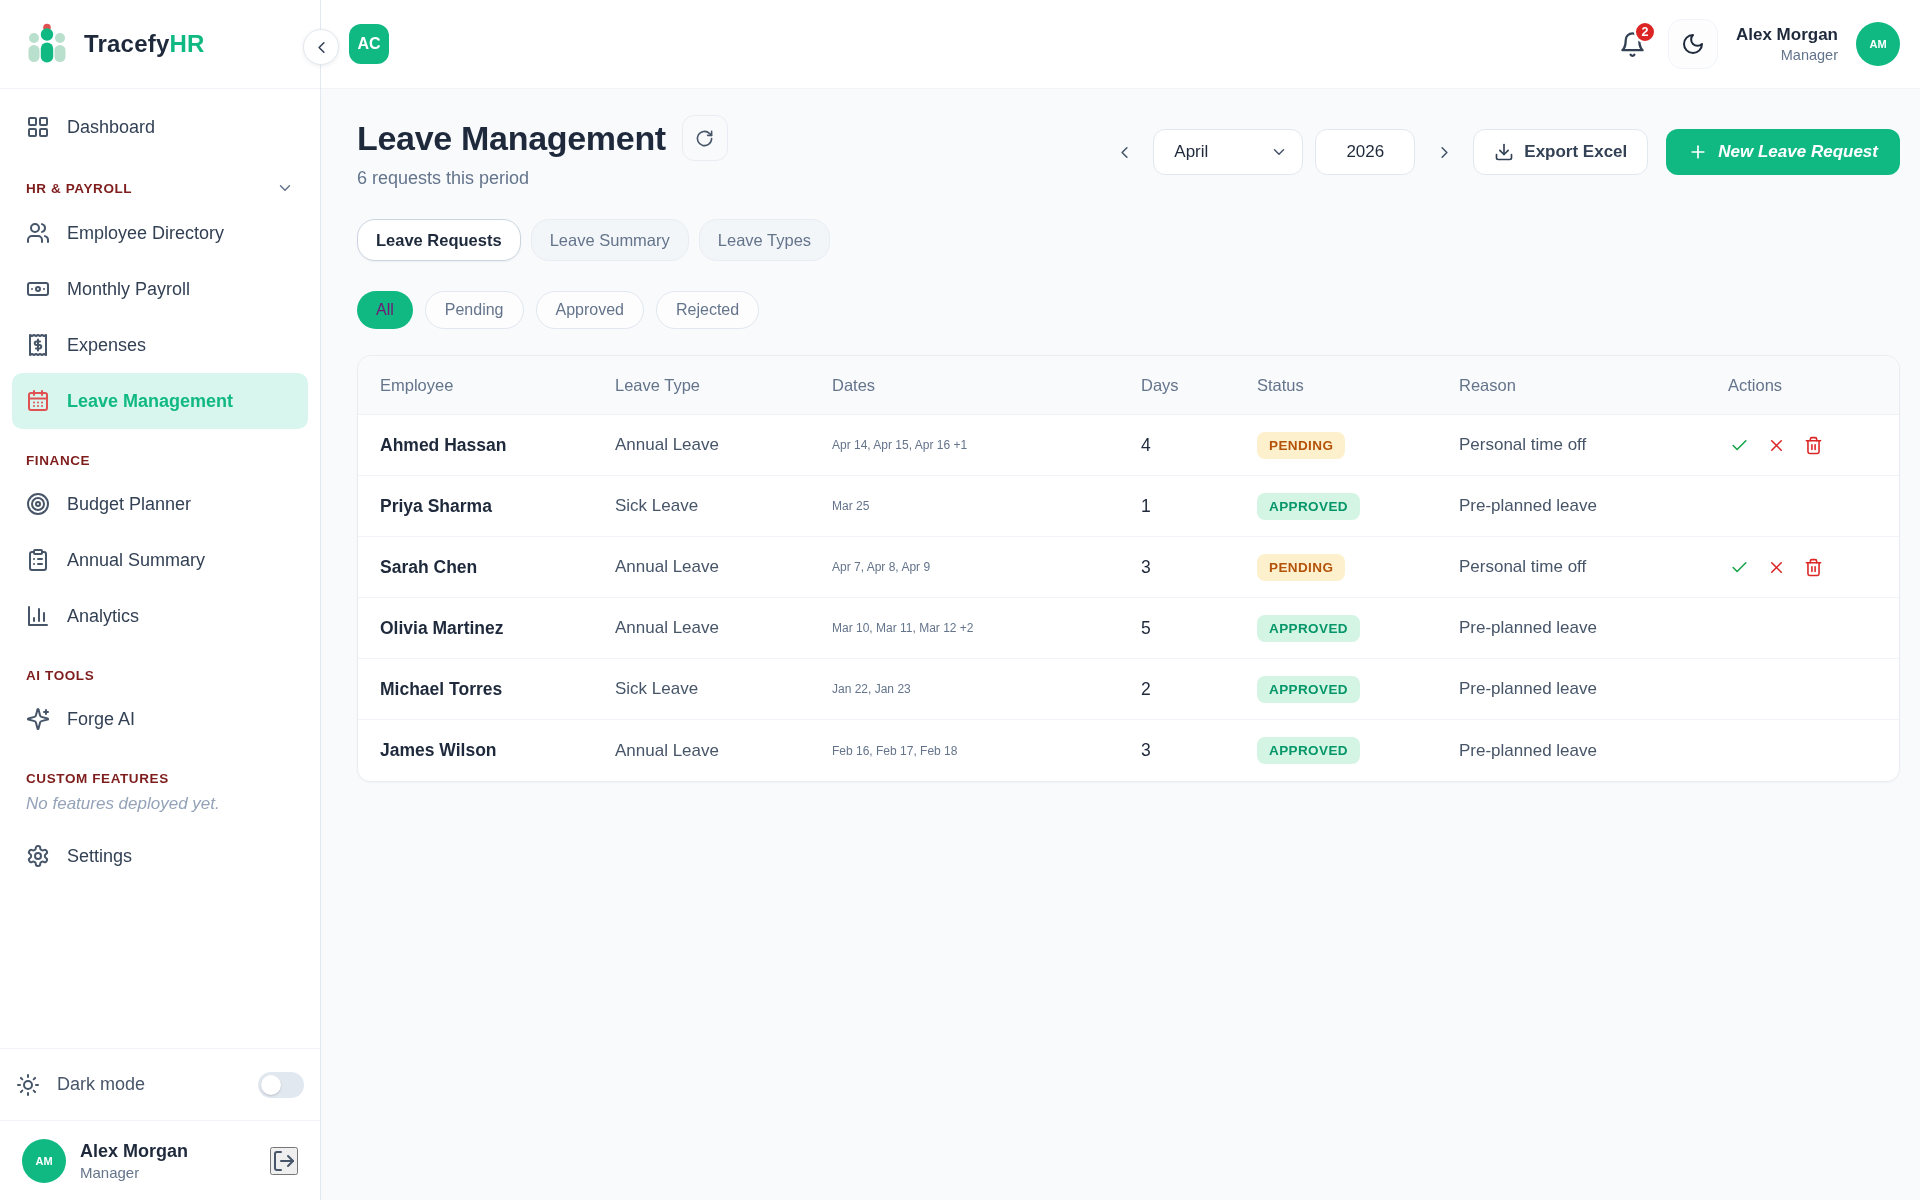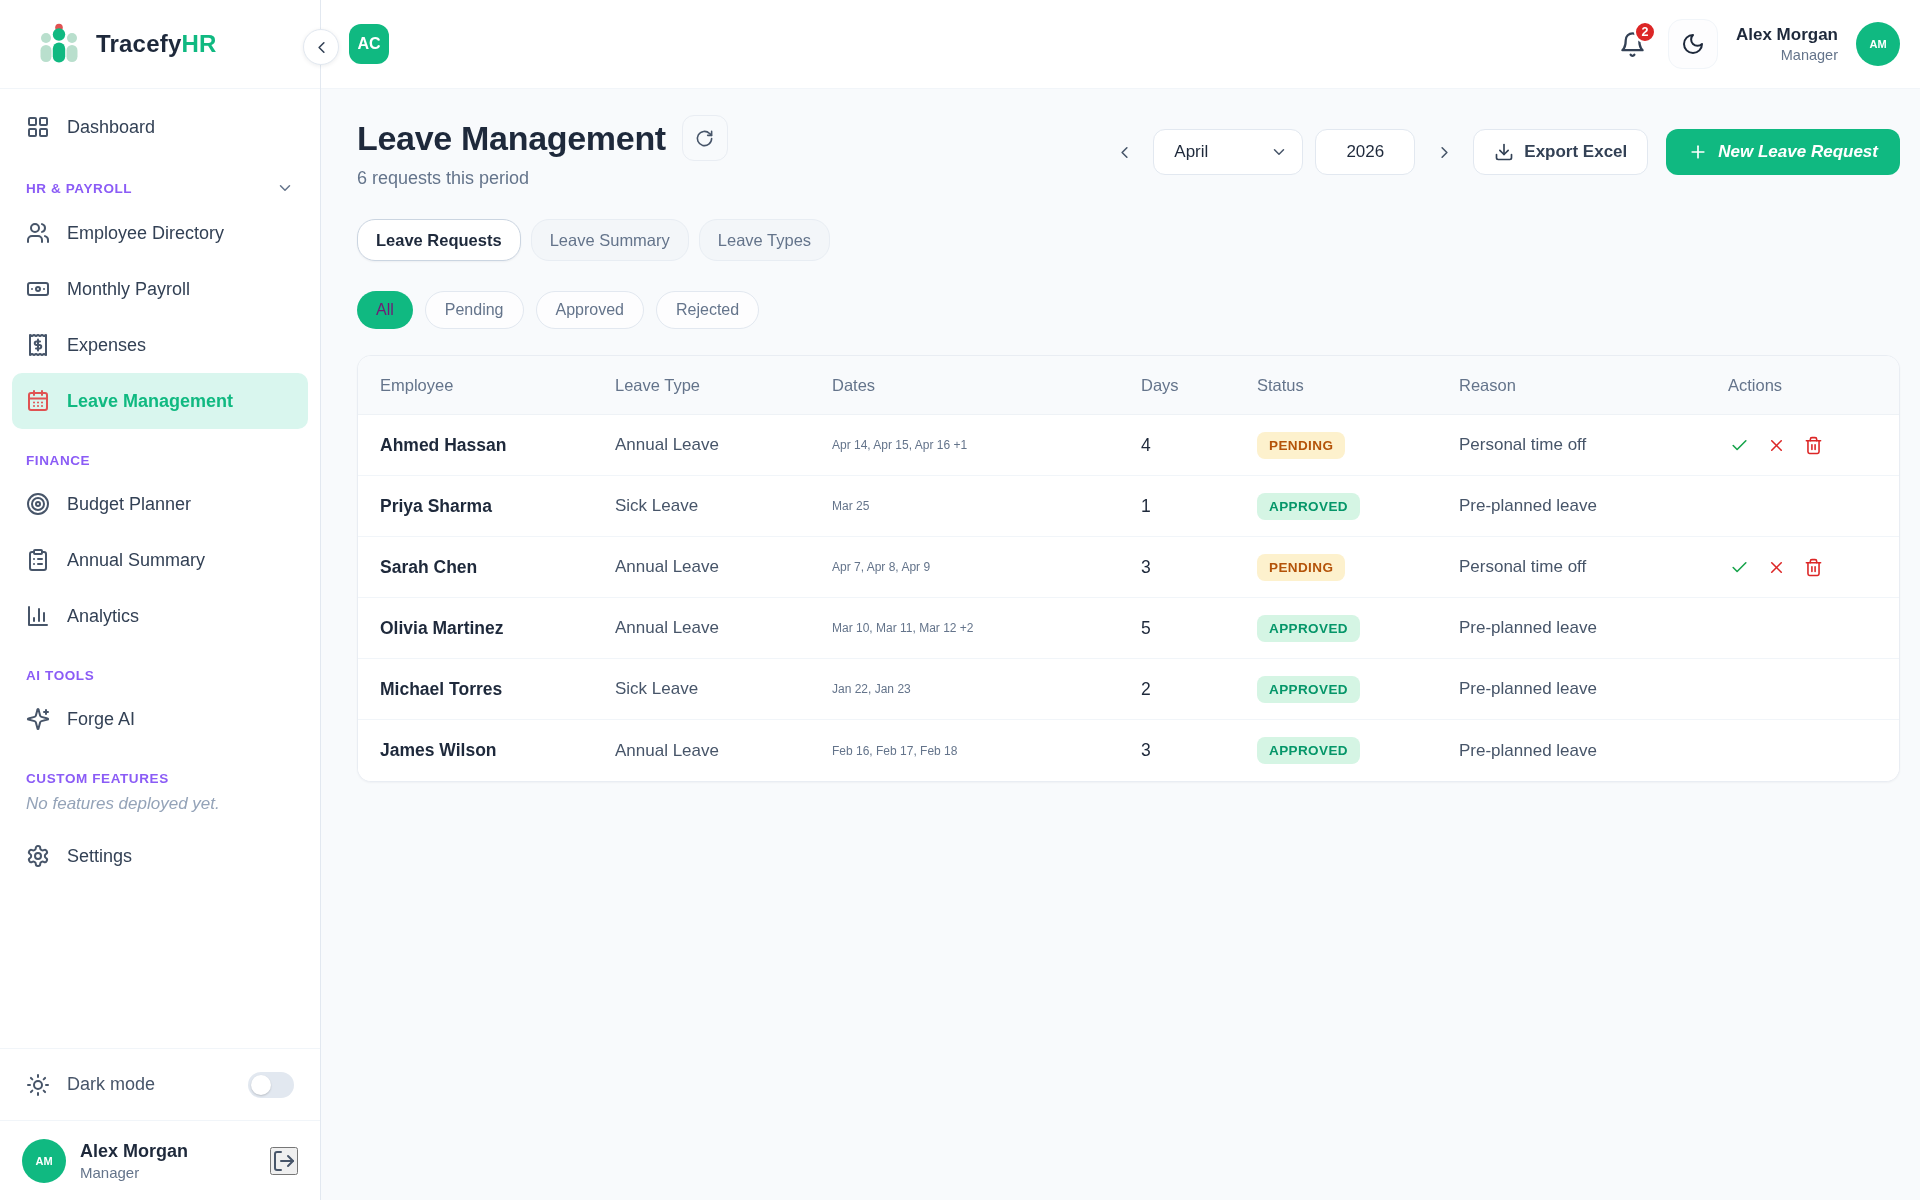--- a/index.html
+++ b/index.html
@@ -6,34 +6,34 @@
   html,body { width:1920px; height:1200px; overflow:hidden; }
   body {
     font-family:"Liberation Sans","DejaVu Sans",sans-serif;
     background:#f8fafc; color:#1e293b; display:flex;
   }
   .ic { width:24px; height:24px; stroke:currentColor; fill:none; stroke-width:2; stroke-linecap:round; stroke-linejoin:round; flex:none; }
   .ic-sm { width:19px; height:19px; }
 
   
   .sidebar { width:321px; height:1200px; background:#ffffff; border-right:1px solid #e2e8f0; display:flex; flex-direction:column; position:relative; flex:none; }
-  .logo-row { height:89px; border-bottom:1px solid #f1f5f9; display:flex; align-items:center; padding:0 36px; gap:14px; flex:none; }
+  .logo-row { height:89px; border-bottom:1px solid #f1f5f9; display:flex; align-items:center; padding:0 24px; gap:14px; flex:none; }
   .brand { font-size:24px; font-weight:700; letter-spacing:.2px; }
   .brand .suffix { color:#10b981; }
   .collapse-btn { position:absolute; left:303px; top:29px; width:36px; height:36px; border-radius:50%; background:#fff; border:1px solid #e2e8f0; box-shadow:0 1px 4px rgba(15,23,42,.08); display:flex; align-items:center; justify-content:center; color:#334155; z-index:20; cursor:pointer; }
   .nav { padding:10px 12px 0; overflow:hidden; }
   .nav-item { height:56px; display:flex; align-items:center; gap:17px; padding:0 14px; border-radius:10px; font-size:18px; color:#334155; cursor:pointer; }
   .nav-item .ic { color:#475569; }
   .nav-item.active { background:#d9f6ee; color:#10b981; font-weight:600; }
   .nav-item.active .ic { color:#e05252; }
-  .section-label { display:flex; align-items:center; justify-content:space-between; margin:24px 14px 8px; font-size:13.5px; font-weight:700; letter-spacing:.6px; color:#8b5cf6; text-transform:uppercase; }
+  .section-label { display:flex; align-items:center; justify-content:space-between; margin:24px 14px 8px; font-size:13.5px; font-weight:700; letter-spacing:.6px; color:#7f1d1d; text-transform:uppercase; }
   .section-label .ic { width:18px; height:18px; color:#64748b; }
   .empty-note { margin:6px 14px 4px; font-size:17px; font-style:italic; color:#94a3b8; }
   .sidebar-spacer { flex:1; }
-  .darkmode-row { border-top:1px solid #f1f5f9; height:72px; display:flex; align-items:center; gap:17px; padding:0 26px; font-size:18px; color:#475569; flex:none; }
+  .darkmode-row { border-top:1px solid #f1f5f9; height:72px; display:flex; align-items:center; gap:17px; padding:0 16px; font-size:18px; color:#475569; flex:none; }
   .darkmode-row .ic { color:#475569; }
   .toggle { margin-left:auto; width:46px; height:26px; border-radius:13px; background:#e2e8f0; position:relative; cursor:pointer; flex:none; }
   .toggle::after { content:""; position:absolute; left:3px; top:3px; width:20px; height:20px; border-radius:50%; background:#fff; box-shadow:0 1px 2px rgba(0,0,0,.18); }
   .user-row { border-top:1px solid #f1f5f9; height:80px; display:flex; align-items:center; gap:14px; padding:0 22px; flex:none; }
   .avatar { width:44px; height:44px; border-radius:50%; background:#10b981; color:#fff; font-size:11px; font-weight:700; display:flex; align-items:center; justify-content:center; flex:none; }
   .user-meta { display:flex; flex-direction:column; gap:2px; }
   .user-name { font-size:18px; font-weight:700; color:#1e293b; }
   .user-role { font-size:15px; color:#64748b; }
   .logout-btn { margin-left:auto; color:#475569; cursor:pointer; display:flex; }
 

